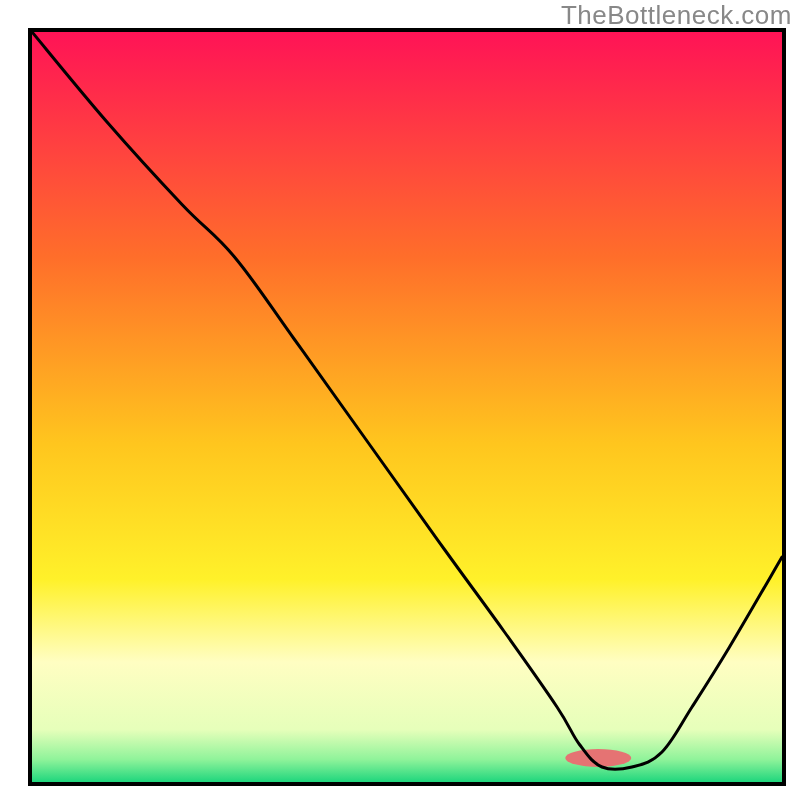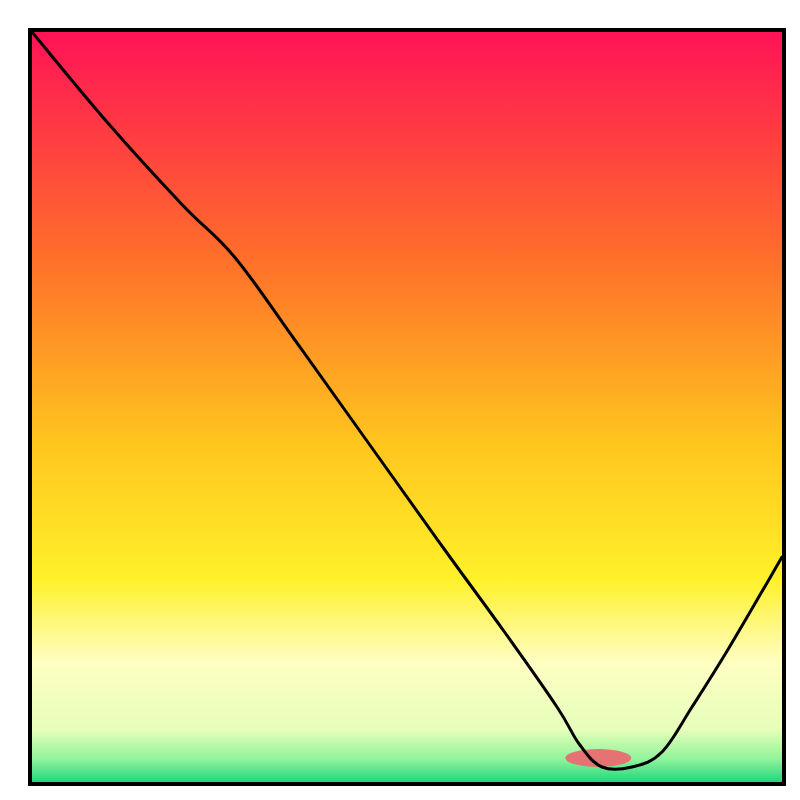--- a/index.html
+++ b/index.html
@@ -39,20 +39,21 @@
     position: absolute;
     left: 0;
     top: 0;
   }
 </style>
 </head>
 <body>
 
 <div class="frame">
 
+  <div class="watermark">TheBottleneck.com</div>
 
   <div id="plotArea" class="plot-area" style="left: 28px; top: 28px; width: 758px; height: 758px;">
     <svg id="plotSvg" preserveAspectRatio="none" width="750" height="750" viewBox="0 0 750 750">
       <defs>
         <linearGradient id="bgGrad" x1="0" y1="0" x2="0" y2="1">
             <stop offset="0%" stop-color="#ff1356"></stop>
             <stop offset="30%" stop-color="#ff6e2a"></stop>
             <stop offset="55.00000000000001%" stop-color="#ffc61e"></stop>
             <stop offset="73%" stop-color="#fff12a"></stop>
             <stop offset="84%" stop-color="#fffec2"></stop>

